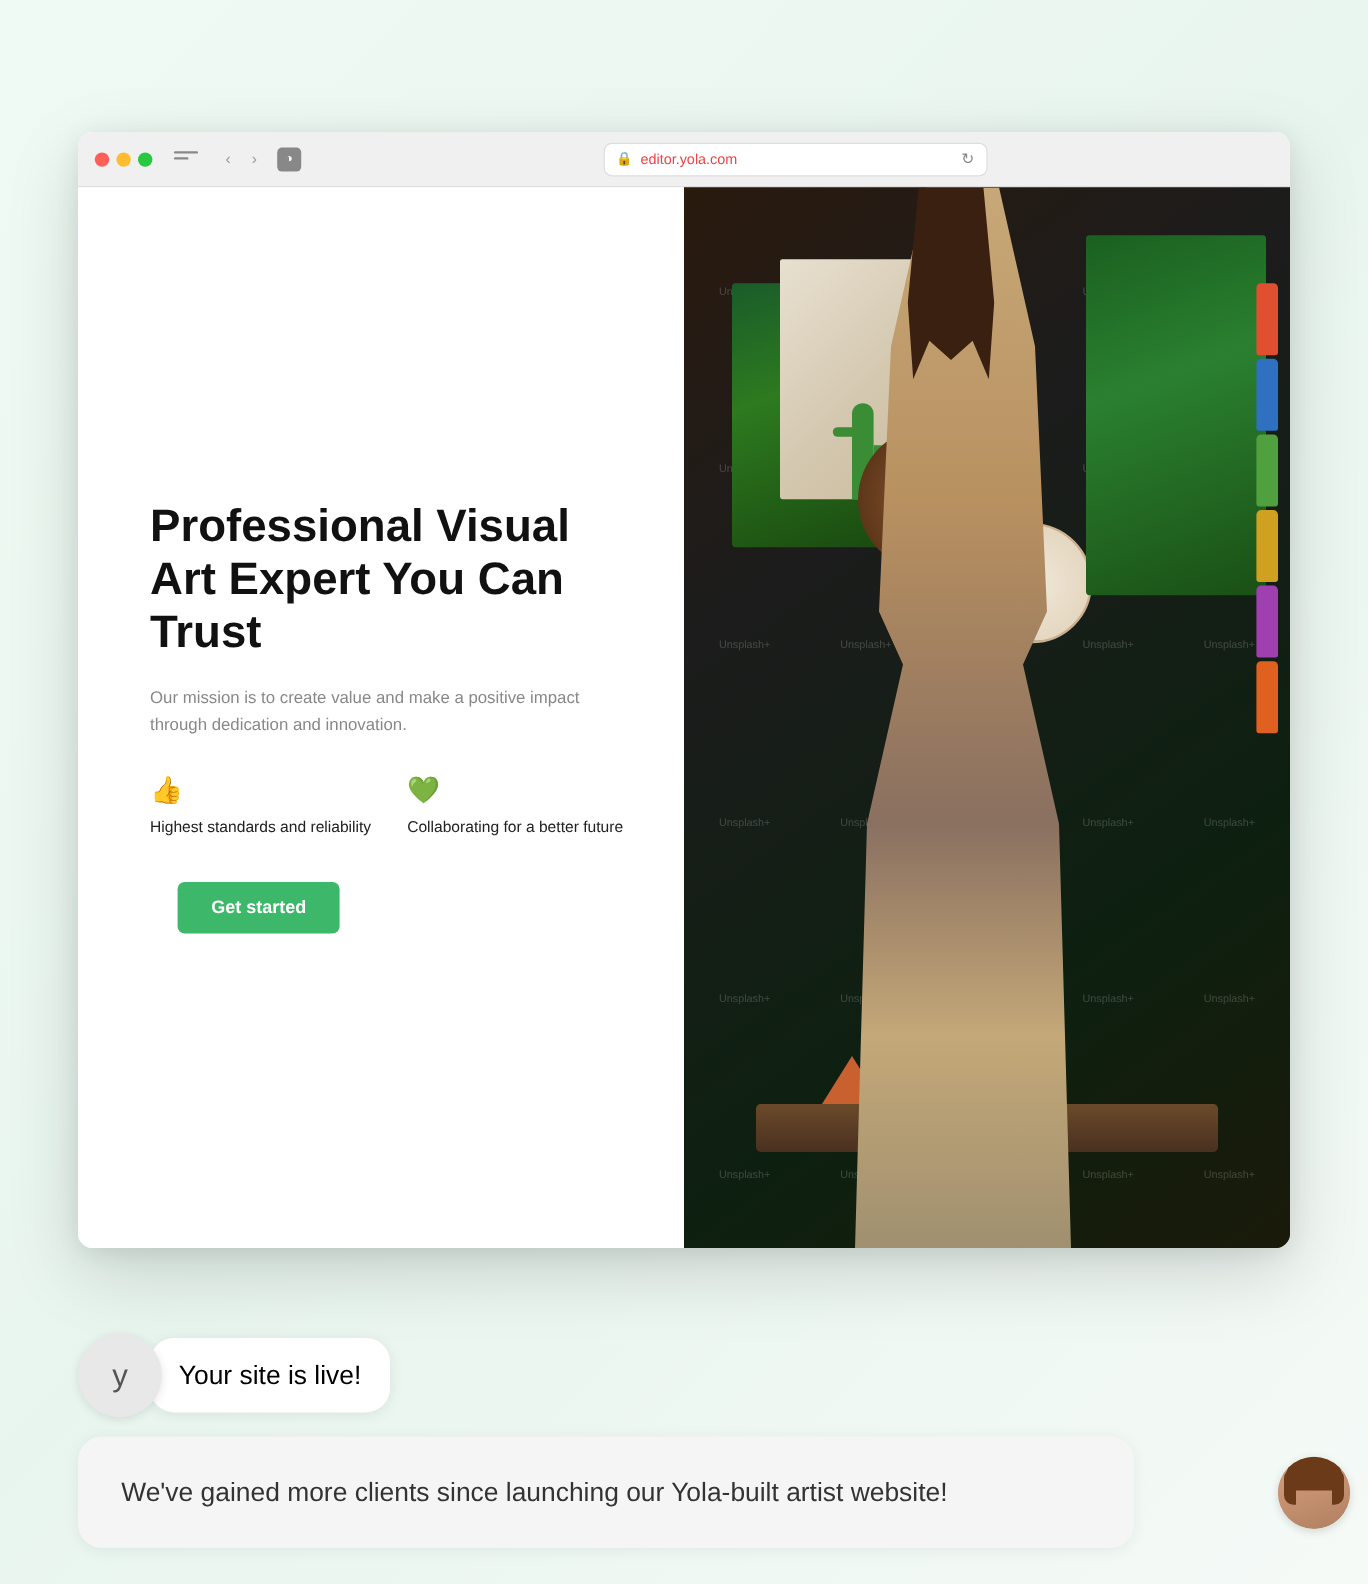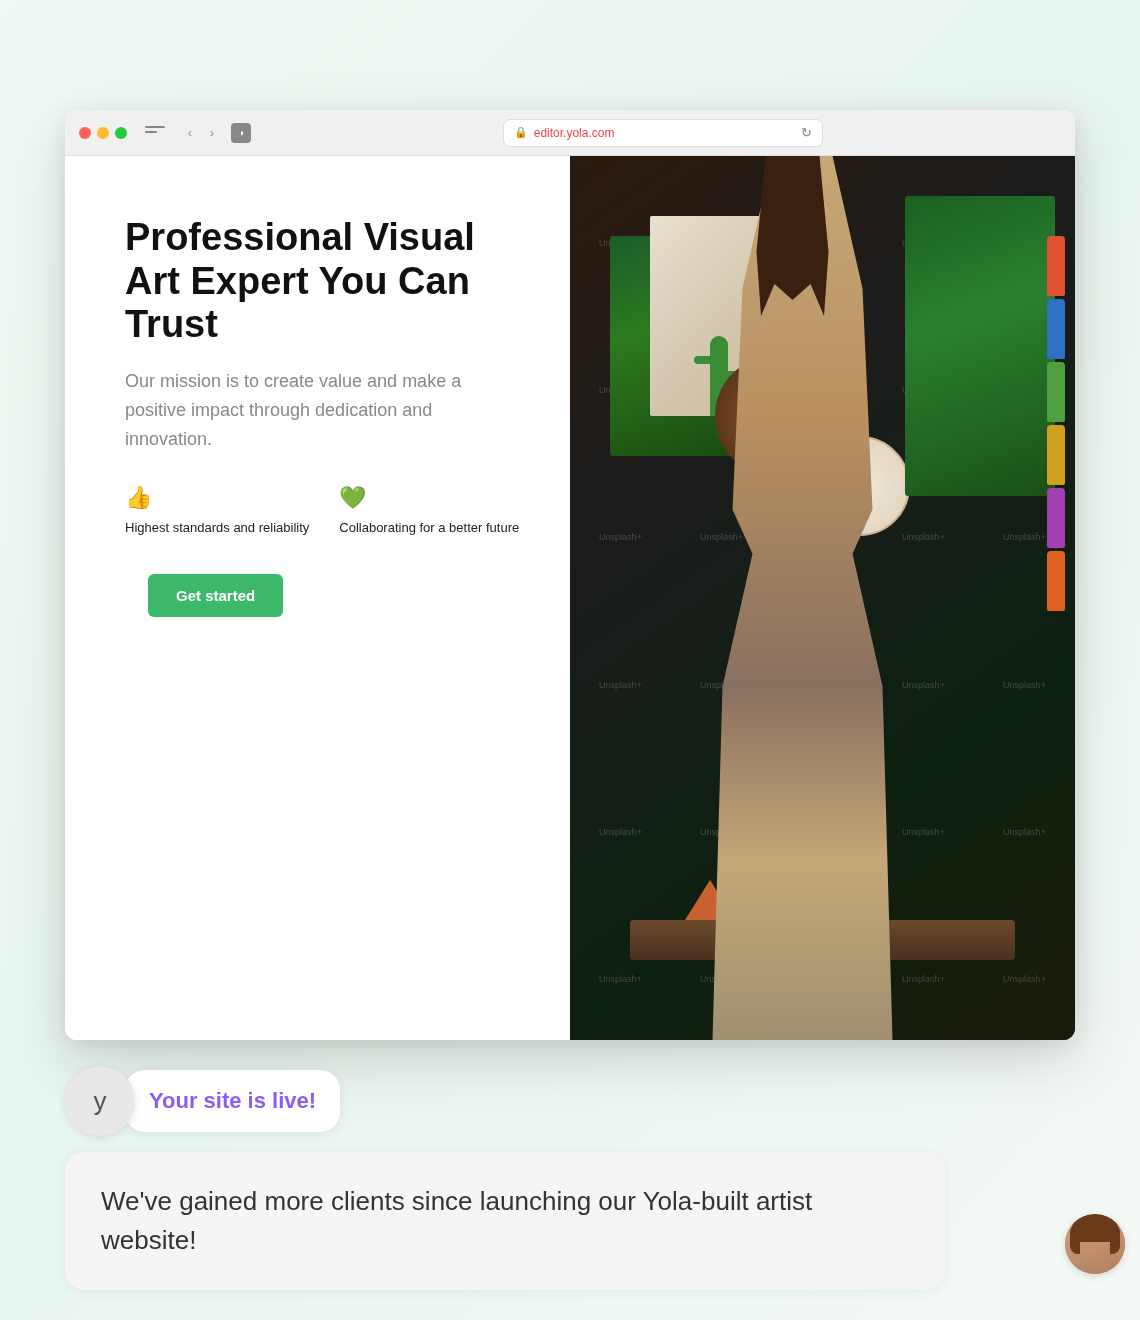--- a/index.html
+++ b/index.html
@@ -138,33 +138,34 @@
       display: flex;
       height: calc(100% - 46px);
       overflow: hidden;
     }
 
     .hero-left {
       width: 50%;
       padding: 60px 50px 60px 60px;
       display: flex;
       flex-direction: column;
+      justify-content: center;
       background: #fff;
     }
 
     .hero-title {
       font-size: 38px;
       font-weight: 800;
       color: #111;
       line-height: 1.15;
       margin-bottom: 20px;
     }
 
     .hero-subtitle {
-      font-size: 18px;
+      font-size: 14px;
       color: #888;
       line-height: 1.6;
       margin-bottom: 32px;
     }
 
     .features-row {
       display: flex;
       gap: 30px;
       margin-bottom: 36px;
     }
@@ -442,35 +443,35 @@
     .notification-bubble {
       background: #fff;
       border-radius: 20px;
       padding: 18px 24px;
       box-shadow: 0 2px 12px rgba(0,0,0,0.08);
       margin-left: -10px;
     }
 
     .notification-text {
       font-size: 22px;
-      font-weight: 700;
-      color: #8b5cf6;
+      font-weight: 400;
+      color: #000000;
     }
 
     .testimonial-bubble {
       background: #f5f5f5;
       border-radius: 20px;
       padding: 30px 36px;
       box-shadow: 0 2px 12px rgba(0,0,0,0.06);
       position: relative;
       margin-right: 60px;
     }
 
     .testimonial-text {
-      font-size: 26px;
+      font-size: 22px;
       color: #333;
       line-height: 1.5;
       font-weight: 400;
     }
 
     .user-avatar {
       position: absolute;
       right: -50px;
       bottom: 16px;
       width: 60px;

